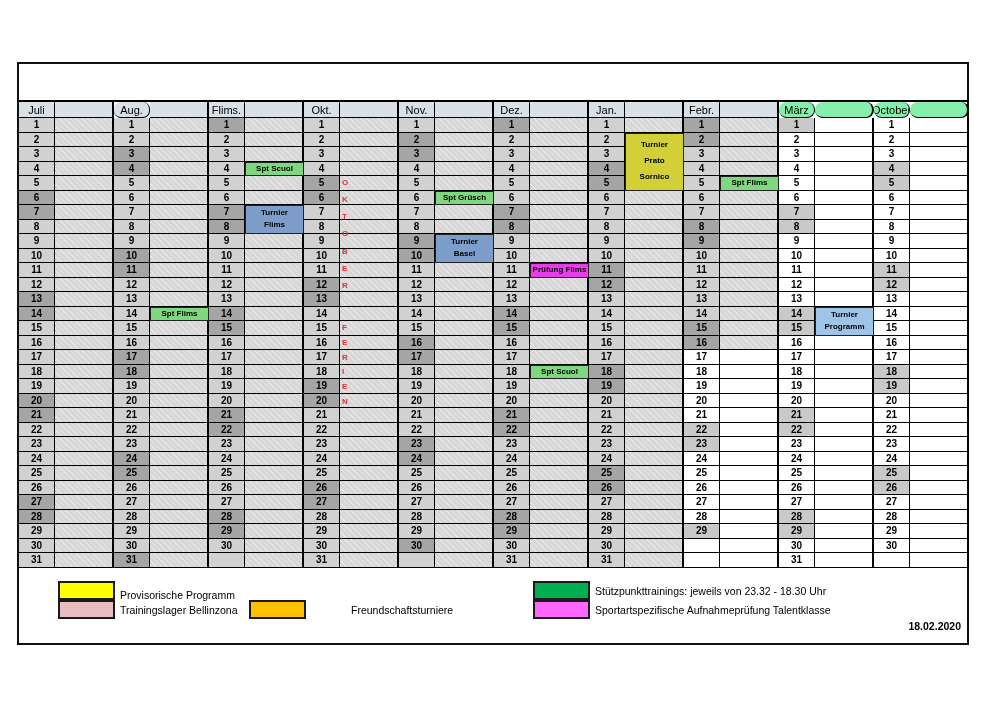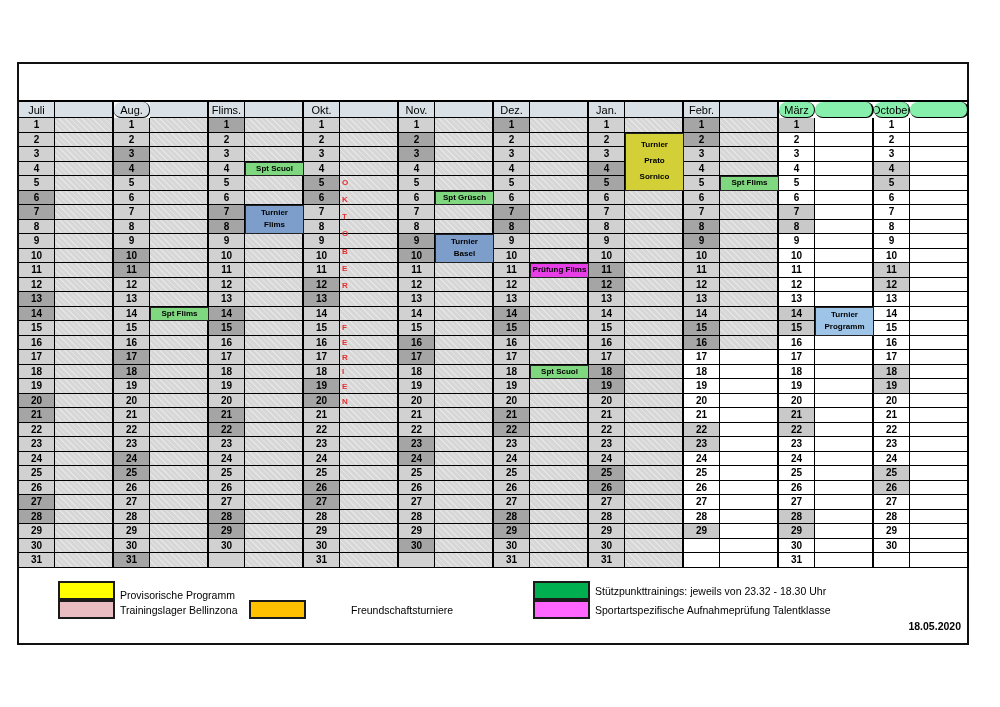--- a/index.html
+++ b/index.html
@@ -745,15 +745,15 @@
       <div class="legend-box" style="left:230px;top:536px;background:#ffc000;"></div>
       <div class="legend-label" style="left:292px;top:536px;margin-left:40px;">Freundschaftsturniere</div>
 
       <div class="legend-box" style="left:514px;top:517px;background:#00b050;"></div>
       <div class="legend-label" style="left:576px;top:517px;">Stützpunkttrainings: jeweils von 23.32 - 18.30 Uhr</div>
 
       <div class="legend-box" style="left:514px;top:536px;background:#ff66ff;"></div>
       <div class="legend-label" style="left:576px;top:536px;">Sportartspezifische Aufnahmeprüfung Talentklasse</div>
     </div>
 
-    <div class="date-stamp">18.05.2020</div>
+    <div class="date-stamp">18.02.2020</div>
   </div>
 </div>
 
 </body></html>

